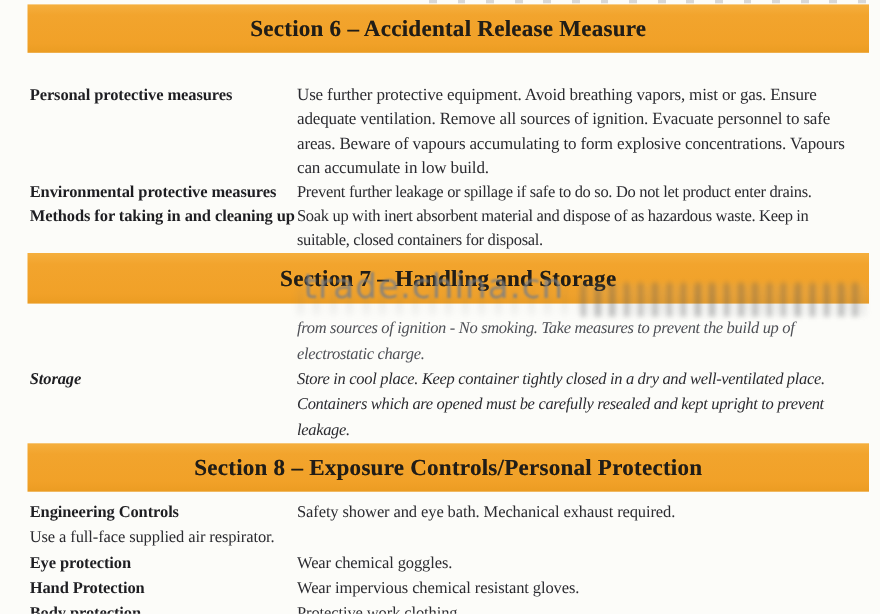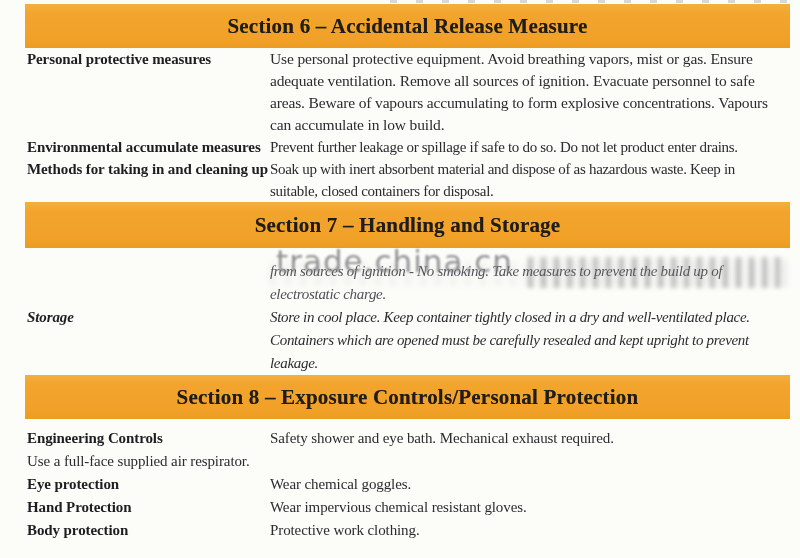--- a/index.html
+++ b/index.html
@@ -25,21 +25,21 @@
   }
   .banner.first { margin-top: 4px; }
   .banner.b7 { height: 46px; }
   .banner .title {
     font-weight: 700; font-size: 21px; letter-spacing: .2px;
     color: #201d18;
     text-shadow: 0 0 .5px rgba(40,30,10,.55);
   }
 
   .rows { padding-left: 27px; }
-  .rows.s6 { padding-top: 0; border-radius: 20px; }
+  .rows.s6 { padding-top: 28px; border-radius: 20px; }
   .rows.s7 { padding-top: 12px; font-style: italic; }
   .rows.s8 { padding-top: 8px; }
 
   .row { display: flex; align-items: flex-start; }
   .label {
     flex: 0 0 243px; width: 243px;
     font-weight: 700; font-size: 15px; letter-spacing: -0.1px;
     color: #1e1e22;
   }
   .value { flex: 1 1 auto; color: #2b2b30; }
@@ -82,28 +82,28 @@
   <div class="top-remnant"></div>
 
   <div class="banner first">
     <span class="title">Section 6 – Accidental Release Measure</span>
   </div>
 
   <div class="rows s6">
     <div class="row row1">
       <div class="label">Personal protective measures</div>
       <div class="value">
-        <div class="line">Use personal protective equipment. Avoid breathing vapors, mist or gas. Ensure</div>
+        <div class="line">Use further protective equipment. Avoid breathing vapors, mist or gas. Ensure</div>
         <div class="line">adequate ventilation. Remove all sources of ignition. Evacuate personnel to safe</div>
         <div class="line">areas. Beware of vapours accumulating to form explosive concentrations. Vapours</div>
         <div class="line">can accumulate in low build.</div>
       </div>
     </div>
     <div class="row">
-      <div class="label">Environmental accumulate measures</div>
+      <div class="label">Environmental protective measures</div>
       <div class="value">
         <div class="line">Prevent further leakage or spillage if safe to do so. Do not let product enter drains.</div>
       </div>
     </div>
     <div class="row">
       <div class="label">Methods for taking in and cleaning up</div>
       <div class="value">
         <div class="line">Soak up with inert absorbent material and dispose of as hazardous waste. Keep in</div>
         <div class="line">suitable, closed containers for disposal.</div>
       </div>

